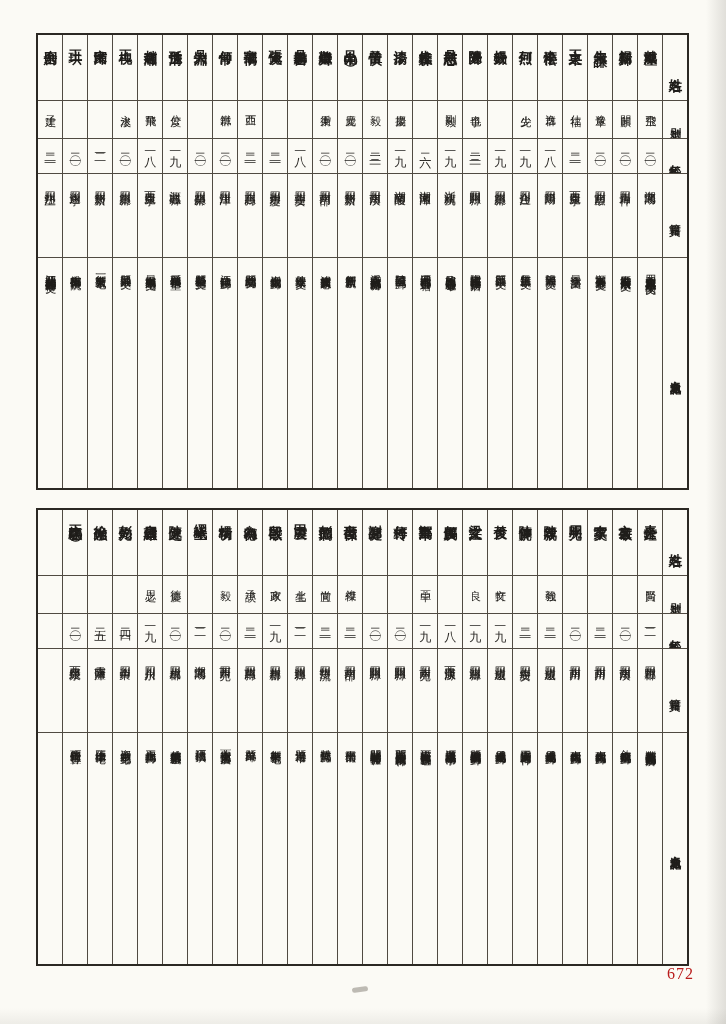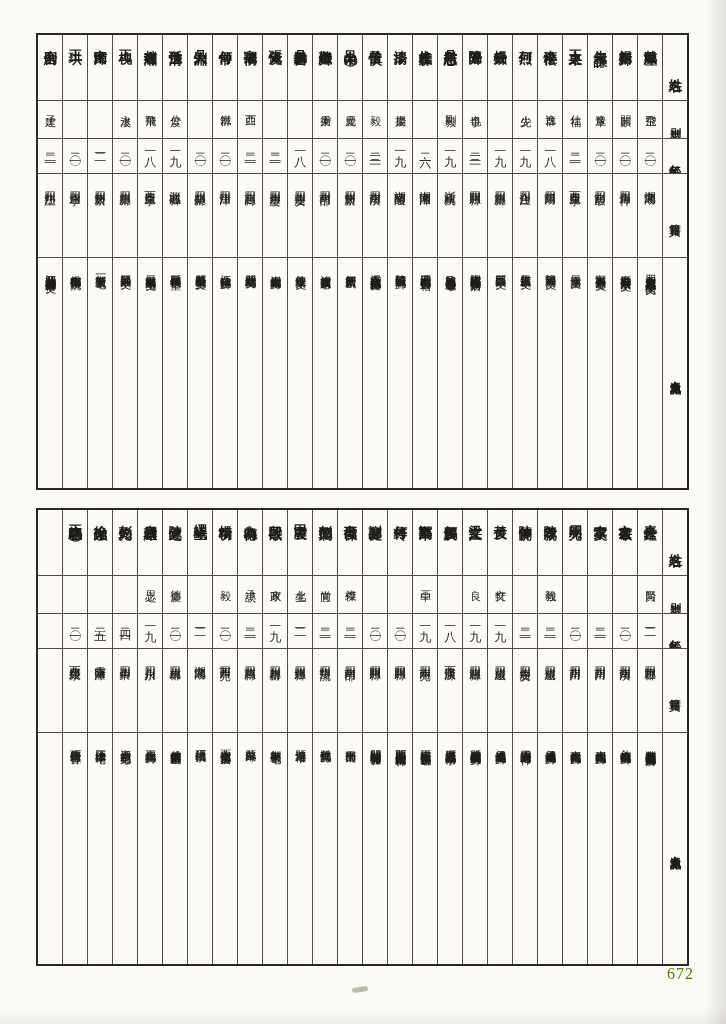--- a/index.html
+++ b/index.html
@@ -88,21 +88,21 @@
     font-size: 13.5px;
     font-weight: 700;
     letter-spacing: 3px;
   }
 
   .page-number {
     position: absolute;
     top: 965px;
     right: 32px;
     font-size: 16px;
-    color: #4d7c0f;
+    color: #b91c1c;
     letter-spacing: 1px;
   }
 
   .smudge {
     position: absolute;
     top: 987px;
     left: 352px;
     width: 16px;
     height: 5px;
     background: #8a857c;

